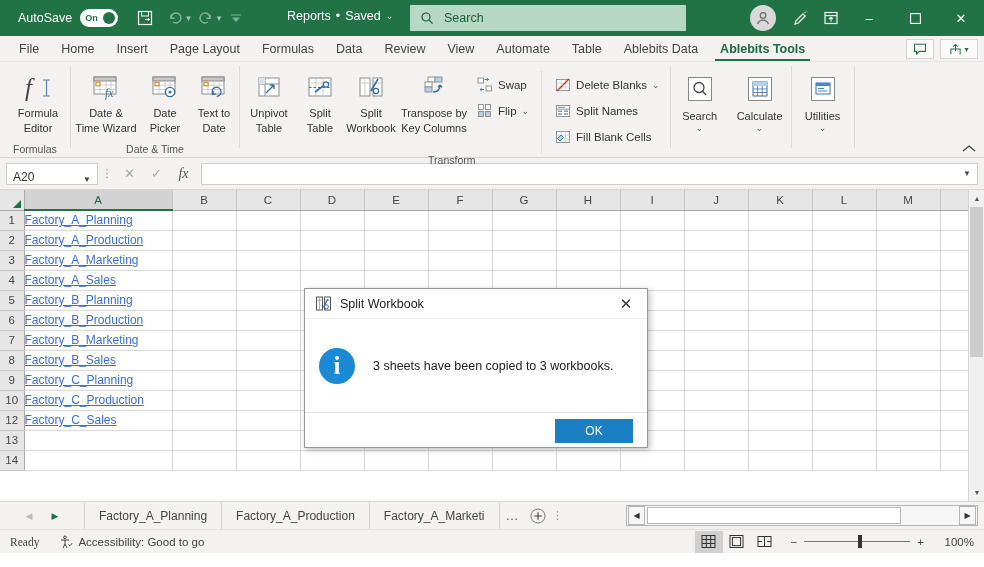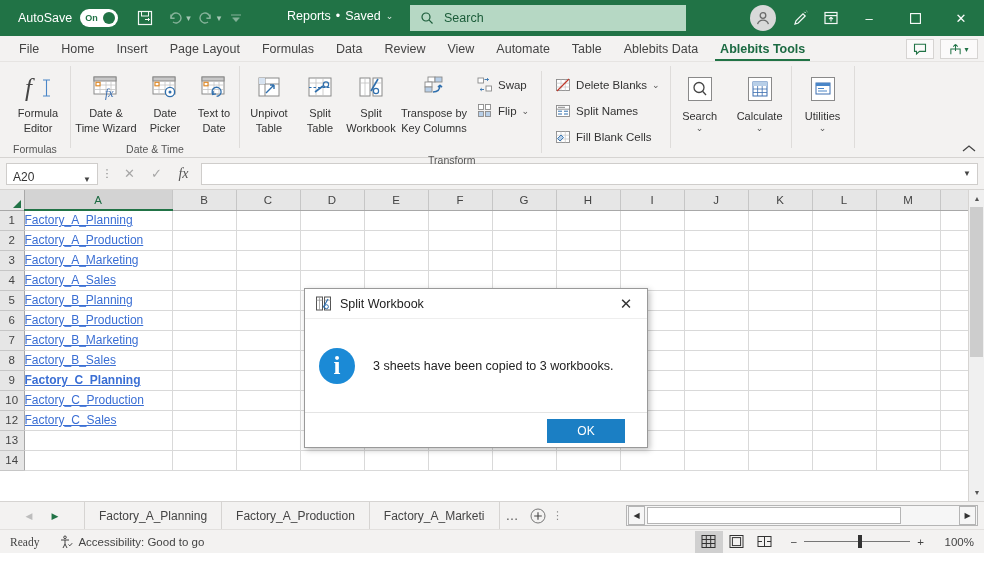--- a/index.html
+++ b/index.html
@@ -169,21 +169,21 @@
     border-bottom:1px solid #eee; }
   .dlg-title .t{ font-size:12.5px; color:#222; }
   .dlg-close{ margin-left:auto; width:30px; height:28px; display:flex; align-items:center;
     justify-content:center; font-size:15px; color:#333; }
   .dlg-body{ height:93px; display:flex; align-items:center; padding:0 14px; gap:18px; }
   .infoicon{ width:36px; height:36px; border-radius:50%; background:#1b8ad6;
     display:flex; align-items:center; justify-content:center; color:#fff;
     font-family:"Liberation Serif", serif; font-size:25px; font-weight:bold; flex:none; }
   .dlg-msg{ font-size:12.5px; color:#222; }
   .dlg-foot{ height:36px; border-top:1px solid #e4e4e4; display:flex; align-items:center;
-    justify-content:flex-end; padding-right:22px; }
+    justify-content:flex-end; padding-right:14px; }
   .okbtn{ width:78px; height:24px; background:#1b7fc4; color:#fff; font-size:12px;
     display:flex; align-items:center; justify-content:center; }
   svg{ display:block; }
 </style>
 </head>
 <body>
 
 <div class="titlebar">
   <div class="ts-autosave">
     <span class="lbl">AutoSave</span>
@@ -716,21 +716,21 @@
           <td class="cell" style="width: 64px;"></td>
           <td class="cell" style="width: 64px;"></td>
           <td class="cell" style="width: 64px;"></td>
           <td class="cell" style="width: 64px;"></td>
           <td class="cell" style="width: 64px;"></td>
           <td class="cell" style="width: 64px;"></td>
           <td class="cell" style="width: 40px;"></td>
         </tr>
         <tr>
           <td class="rowh">9</td>
-          <td class="cell link" style="width: 148px; font-weight: bold;">Factory_C_Planning</td>
+          <td class="cell link" style="width: 148px;">Factory_C_Planning</td>
           <td class="cell" style="width: 64px;"></td>
           <td class="cell" style="width: 64px;"></td>
           <td class="cell" style="width: 64px;"></td>
           <td class="cell" style="width: 64px;"></td>
           <td class="cell" style="width: 64px;"></td>
           <td class="cell" style="width: 64px;"></td>
           <td class="cell" style="width: 64px;"></td>
           <td class="cell" style="width: 64px;"></td>
           <td class="cell" style="width: 64px;"></td>
           <td class="cell" style="width: 64px;"></td>

